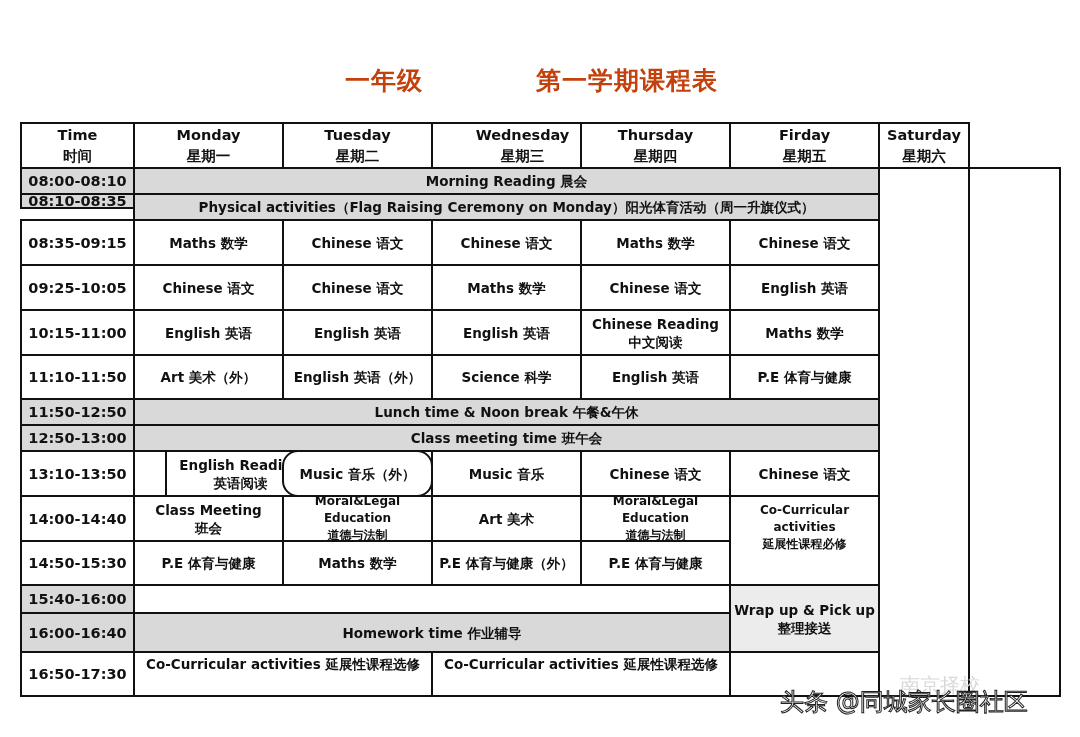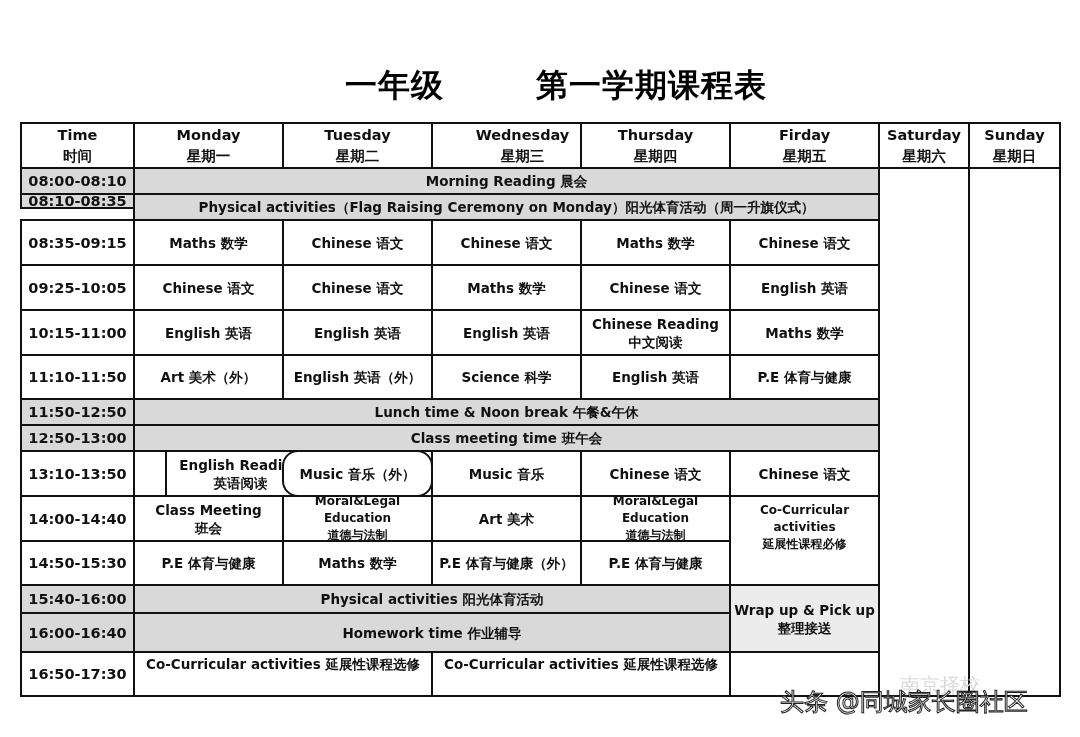--- a/index.html
+++ b/index.html
@@ -1,19 +1,19 @@
 <!DOCTYPE html>
 <html><head>
 <meta charset="utf-8">
 <style>
   html, body { margin: 0; padding: 0; background: #ffffff; }
   body { width: 1080px; height: 737px; position: relative; overflow: hidden;
          font-family: "DejaVu Sans", "Liberation Sans", sans-serif; color: #111; }
   .title { position: absolute; top: 64px; left: 0; width: 1080px; height: 44px; }
-  .title span { position: absolute; top: 0; font-size: 32px; font-weight: bold; letter-spacing: 1px; color: #000000; }
+  .title span { position: absolute; top: 0; font-size: 25px; font-weight: bold; letter-spacing: 1px; color: #c2410c; }
   .title .t1 { left: 345px; }
   .title .t2 { left: 536px; }
   .grid { position: absolute; left: 0; top: 0; width: 1080px; height: 737px; }
   .cell { position: absolute; box-sizing: border-box; border: 2px solid #111;
           display: flex; flex-direction: column; align-items: center; justify-content: center;
           text-align: center; font-weight: bold; font-size: 13.5px; line-height: 18px; background: #fff; }
   .cell.gray { background: #d9d9d9; }
   .cell.lightgray { background: #ececec; }
   .cell.head { font-size: 14.5px; line-height: 21px; }
   .cell.time { font-size: 14.5px; }
@@ -53,24 +53,20 @@
     <span>Thursday</span>
     <span>星期四</span>
   </div>
   <div class="cell head" style="left:729px;top:122px;width:151px;height:47px;">
     <span>Firday</span>
     <span>星期五</span>
   </div>
   <div class="cell head" style="left:878px;top:122px;width:92px;height:47px;">
     <span>Saturday</span>
     <span>星期六</span>
-  </div>
-  <div class="cell head" style="left:968px;top:122px;width:93px;height:47px;">
-    <span>Sunday</span>
-    <span>星期日</span>
   </div>
 
   <div class="cell" style="left:878px;top:167px;width:92px;height:530px;"></div>
   <div class="cell" style="left:968px;top:167px;width:93px;height:530px;"></div>
 
   <div class="cell gray time" style="left:20px;top:167px;width:115px;height:28px;">08:00-08:10</div>
   <div class="cell gray" style="left:133px;top:167px;width:747px;height:28px;">Morning Reading 晨会</div>
 
   <div class="cell gray time" style="left:20px;top:193px;width:115px;height:16px;">08:10-08:35</div>
   <div class="cell gray" style="left:133px;top:193px;width:747px;height:28px;">Physical activities（Flag Raising Ceremony on Monday）阳光体育活动（周一升旗仪式）</div>
@@ -142,21 +138,20 @@
     <span>延展性课程必修</span>
   </div>
 
   <div class="cell time" style="left:20px;top:540px;width:115px;height:46px;">14:50-15:30</div>
   <div class="cell" style="left:133px;top:540px;width:151px;height:46px;">P.E 体育与健康</div>
   <div class="cell" style="left:282px;top:540px;width:151px;height:46px;">Maths 数学</div>
   <div class="cell" style="left:431px;top:540px;width:151px;height:46px;">P.E 体育与健康（外）</div>
   <div class="cell" style="left:580px;top:540px;width:151px;height:46px;">P.E 体育与健康</div>
 
   <div class="cell gray time" style="left:20px;top:584px;width:115px;height:30px;">15:40-16:00</div>
-  <div class="cell gray" style="left:133px;top:584px;width:598px;height:30px;">Physical activities 阳光体育活动</div>
 
   <div class="cell gray time" style="left:20px;top:612px;width:115px;height:41px;">16:00-16:40</div>
   <div class="cell gray" style="left:133px;top:612px;width:598px;height:41px;">Homework time 作业辅导</div>
 
   <div class="cell lightgray" style="left:729px;top:584px;width:151px;height:69px;">
     <span>Wrap up &amp; Pick up</span>
     <span>整理接送</span>
   </div>
 
   <div class="cell time" style="left:20px;top:651px;width:115px;height:46px;">16:50-17:30</div>

